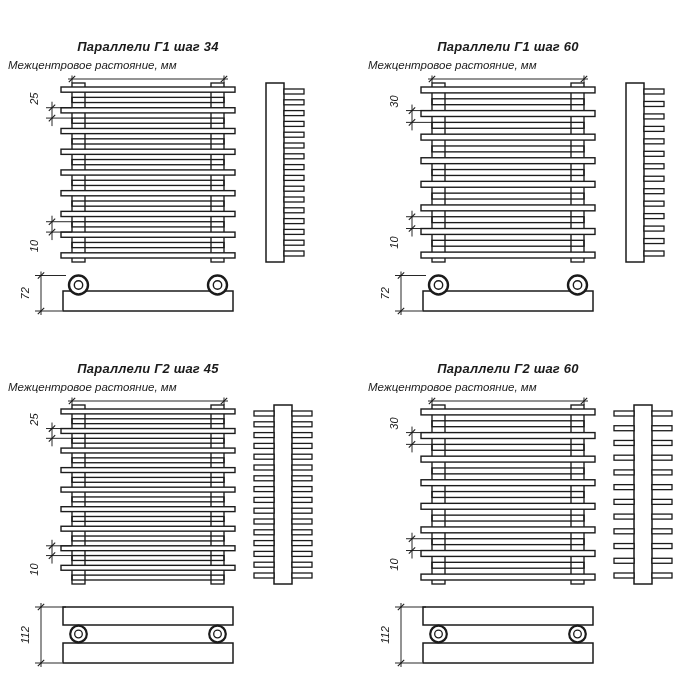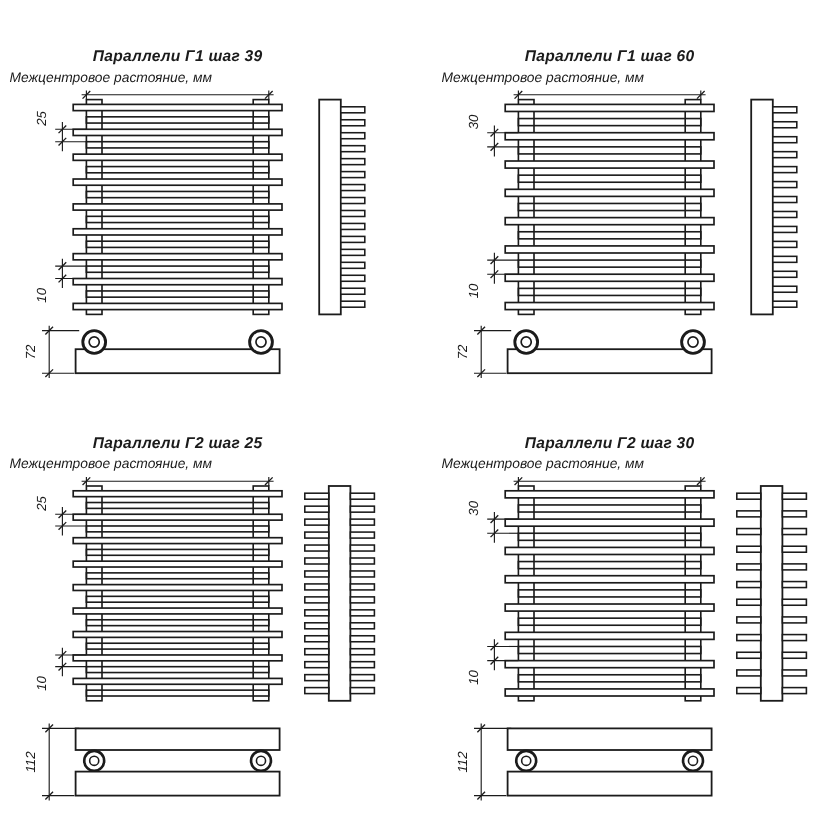--- a/index.html
+++ b/index.html
@@ -107,21 +107,21 @@
         </g>
         <g>
           <line x1="58" y1="237.5" x2="27" y2="237.5" stroke="#1b1b1b" stroke-width="0.95"></line>
           <line x1="54" y1="273" x2="27" y2="273" stroke="#1b1b1b" stroke-width="0.95"></line>
           <line x1="33" y1="233.5" x2="33" y2="277" stroke="#1b1b1b" stroke-width="0.95"></line>
           <line x1="29.8" y1="240.7" x2="36.2" y2="234.3" stroke="#1b1b1b" stroke-width="1.1"></line>
           <line x1="29.8" y1="276.2" x2="36.2" y2="269.8" stroke="#1b1b1b" stroke-width="1.1"></line>
           <text x="21" y="255.25" font-size="11" text-anchor="middle" transform="rotate(-90 21 255.25)">72</text>
         </g>
       </svg>
-    <div class="q-title">Параллели Г1 шаг 39</div>
+    <div class="q-title">Параллели Г1 шаг 34</div>
     <div class="q-subtitle">Межцентровое растояние, мм</div>
   </div>
 
   <div class="quadrant q1">
     <svg class="q-svg" viewBox="0 0 350 350">
         <g>
           <rect x="64" y="60.79310344827586" width="152" height="5.896551724137931" fill="#fff" stroke="#1b1b1b" stroke-width="1.35"></rect>
           <rect x="64" y="84.37931034482759" width="152" height="5.896551724137931" fill="#fff" stroke="#1b1b1b" stroke-width="1.35"></rect>
           <rect x="64" y="107.9655172413793" width="152" height="5.896551724137931" fill="#fff" stroke="#1b1b1b" stroke-width="1.35"></rect>
           <rect x="64" y="131.55172413793105" width="152" height="5.896551724137931" fill="#fff" stroke="#1b1b1b" stroke-width="1.35"></rect>
@@ -291,21 +291,21 @@
         </g>
         <g>
           <line x1="58" y1="247" x2="27" y2="247" stroke="#1b1b1b" stroke-width="0.95"></line>
           <line x1="54" y1="303" x2="27" y2="303" stroke="#1b1b1b" stroke-width="0.95"></line>
           <line x1="33" y1="243" x2="33" y2="307" stroke="#1b1b1b" stroke-width="0.95"></line>
           <line x1="29.8" y1="250.2" x2="36.2" y2="243.8" stroke="#1b1b1b" stroke-width="1.1"></line>
           <line x1="29.8" y1="306.2" x2="36.2" y2="299.8" stroke="#1b1b1b" stroke-width="1.1"></line>
           <text x="21" y="275" font-size="11" text-anchor="middle" transform="rotate(-90 21 275)">112</text>
         </g>
       </svg>
-    <div class="q-title">Параллели Г2 шаг 25</div>
+    <div class="q-title">Параллели Г2 шаг 45</div>
     <div class="q-subtitle">Межцентровое растояние, мм</div>
   </div>
 
   <div class="quadrant q3">
     <svg class="q-svg" viewBox="0 0 350 350">
         <g>
           <rect x="64" y="60.79310344827586" width="152" height="5.896551724137931" fill="#fff" stroke="#1b1b1b" stroke-width="1.35"></rect>
           <rect x="64" y="84.37931034482759" width="152" height="5.896551724137931" fill="#fff" stroke="#1b1b1b" stroke-width="1.35"></rect>
           <rect x="64" y="107.9655172413793" width="152" height="5.896551724137931" fill="#fff" stroke="#1b1b1b" stroke-width="1.35"></rect>
           <rect x="64" y="131.55172413793105" width="152" height="5.896551724137931" fill="#fff" stroke="#1b1b1b" stroke-width="1.35"></rect>
@@ -383,17 +383,17 @@
         </g>
         <g>
           <line x1="58" y1="247" x2="27" y2="247" stroke="#1b1b1b" stroke-width="0.95"></line>
           <line x1="54" y1="303" x2="27" y2="303" stroke="#1b1b1b" stroke-width="0.95"></line>
           <line x1="33" y1="243" x2="33" y2="307" stroke="#1b1b1b" stroke-width="0.95"></line>
           <line x1="29.8" y1="250.2" x2="36.2" y2="243.8" stroke="#1b1b1b" stroke-width="1.1"></line>
           <line x1="29.8" y1="306.2" x2="36.2" y2="299.8" stroke="#1b1b1b" stroke-width="1.1"></line>
           <text x="21" y="275" font-size="11" text-anchor="middle" transform="rotate(-90 21 275)">112</text>
         </g>
       </svg>
-    <div class="q-title">Параллели Г2 шаг 30</div>
+    <div class="q-title">Параллели Г2 шаг 60</div>
     <div class="q-subtitle">Межцентровое растояние, мм</div>
   </div>
 
 </div>
 
 </body></html>

